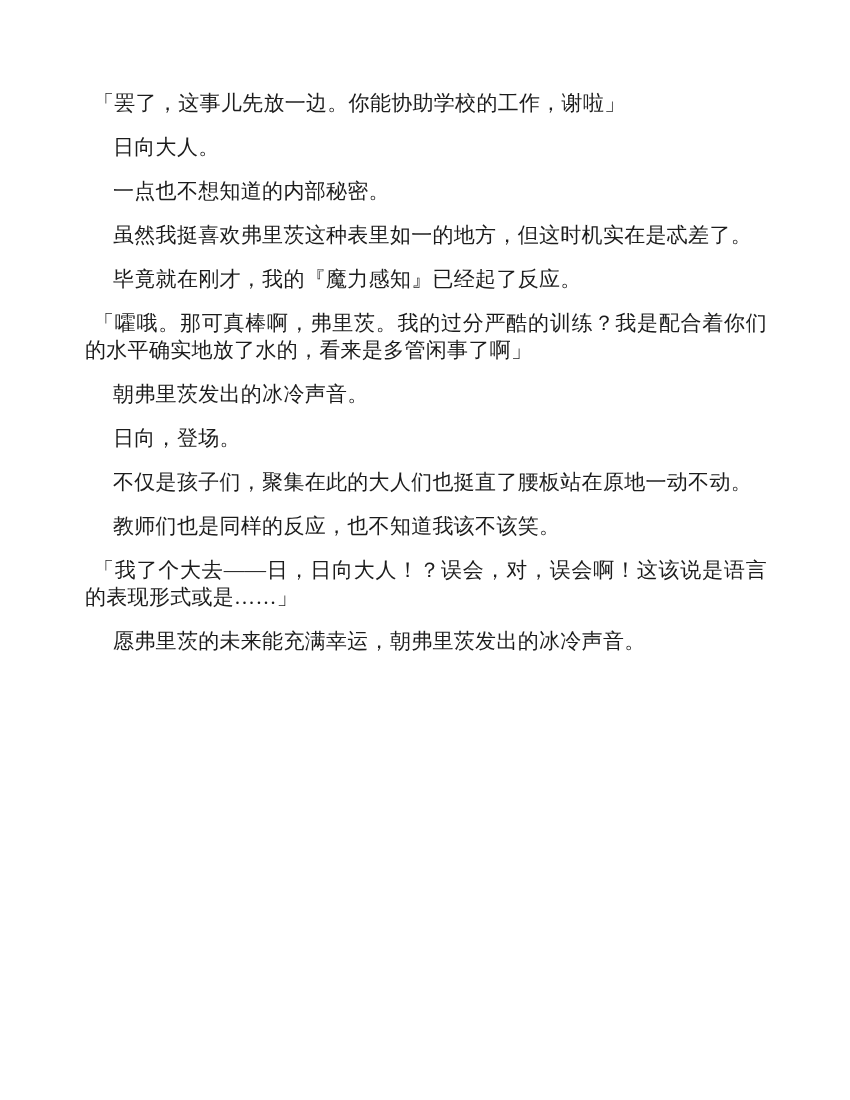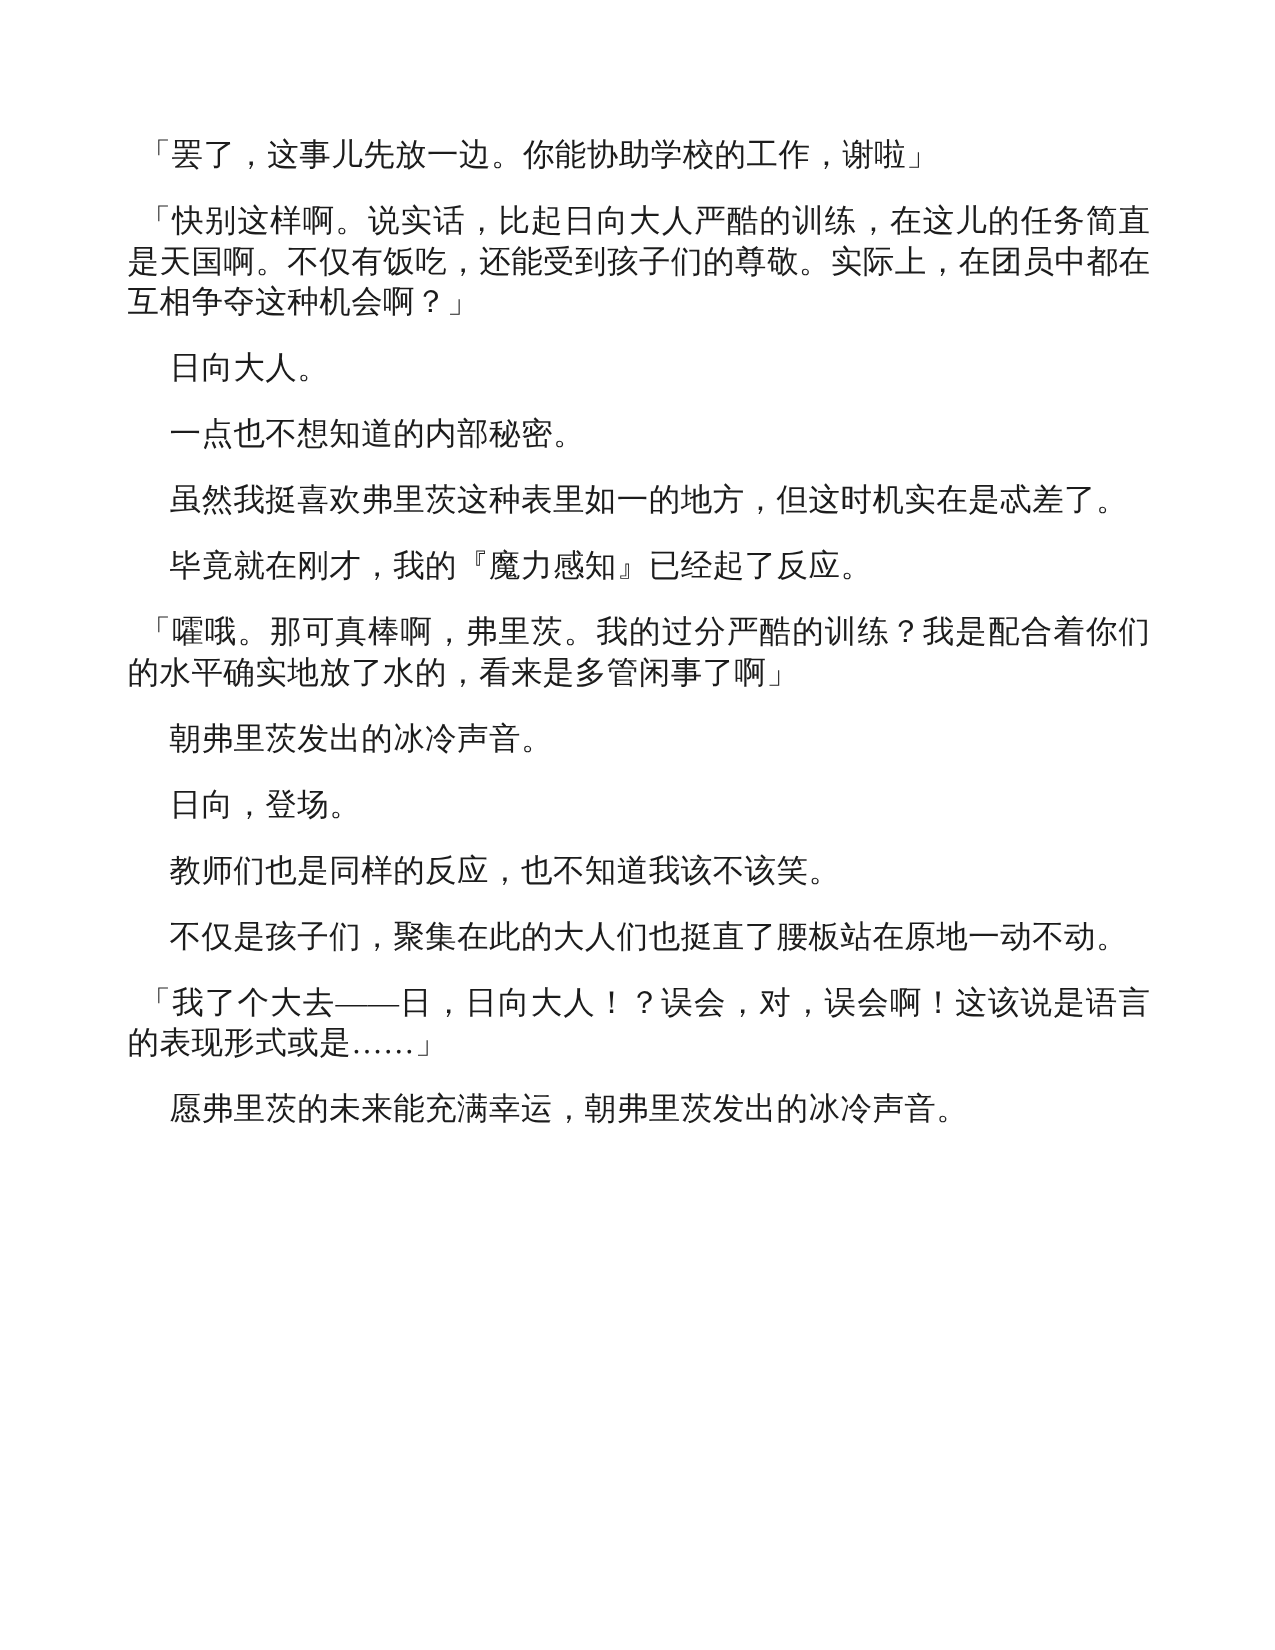--- a/index.html
+++ b/index.html
@@ -35,26 +35,25 @@
   p.narration {
     text-indent: 28px;  
   }
 </style>
 </head>
 <body>
 
 <div class="page">
   <div class="content">
     <p class="dialogue">「罢了，这事儿先放一边。你能协助学校的工作，谢啦」</p>
-    <p class="dialogue">「快别这样啊。说实话，比起日向大人严酷的训练，在这儿的任务简直是天国啊。不仅有饭吃，还能受到孩子们的尊敬。实际上，在团员中都在互相争夺这种机会啊？」</p>
     <p class="narration">日向大人。</p>
     <p class="narration">一点也不想知道的内部秘密。</p>
     <p class="narration">虽然我挺喜欢弗里茨这种表里如一的地方，但这时机实在是忒差了。</p>
     <p class="narration">毕竟就在刚才，我的『魔力感知』已经起了反应。</p>
     <p class="dialogue">「嚯哦。那可真棒啊，弗里茨。我的过分严酷的训练？我是配合着你们的水平确实地放了水的，看来是多管闲事了啊」</p>
     <p class="narration">朝弗里茨发出的冰冷声音。</p>
     <p class="narration">日向，登场。</p>
+    <p class="narration">不仅是孩子们，聚集在此的大人们也挺直了腰板站在原地一动不动。</p>
     <p class="narration">教师们也是同样的反应，也不知道我该不该笑。</p>
-    <p class="narration">不仅是孩子们，聚集在此的大人们也挺直了腰板站在原地一动不动。</p>
     <p class="dialogue">「我了个大去——日，日向大人！？误会，对，误会啊！这该说是语言的表现形式或是……」</p>
     <p class="narration">愿弗里茨的未来能充满幸运，朝弗里茨发出的冰冷声音。</p>
   </div>
 </div>
 
 </body></html>

